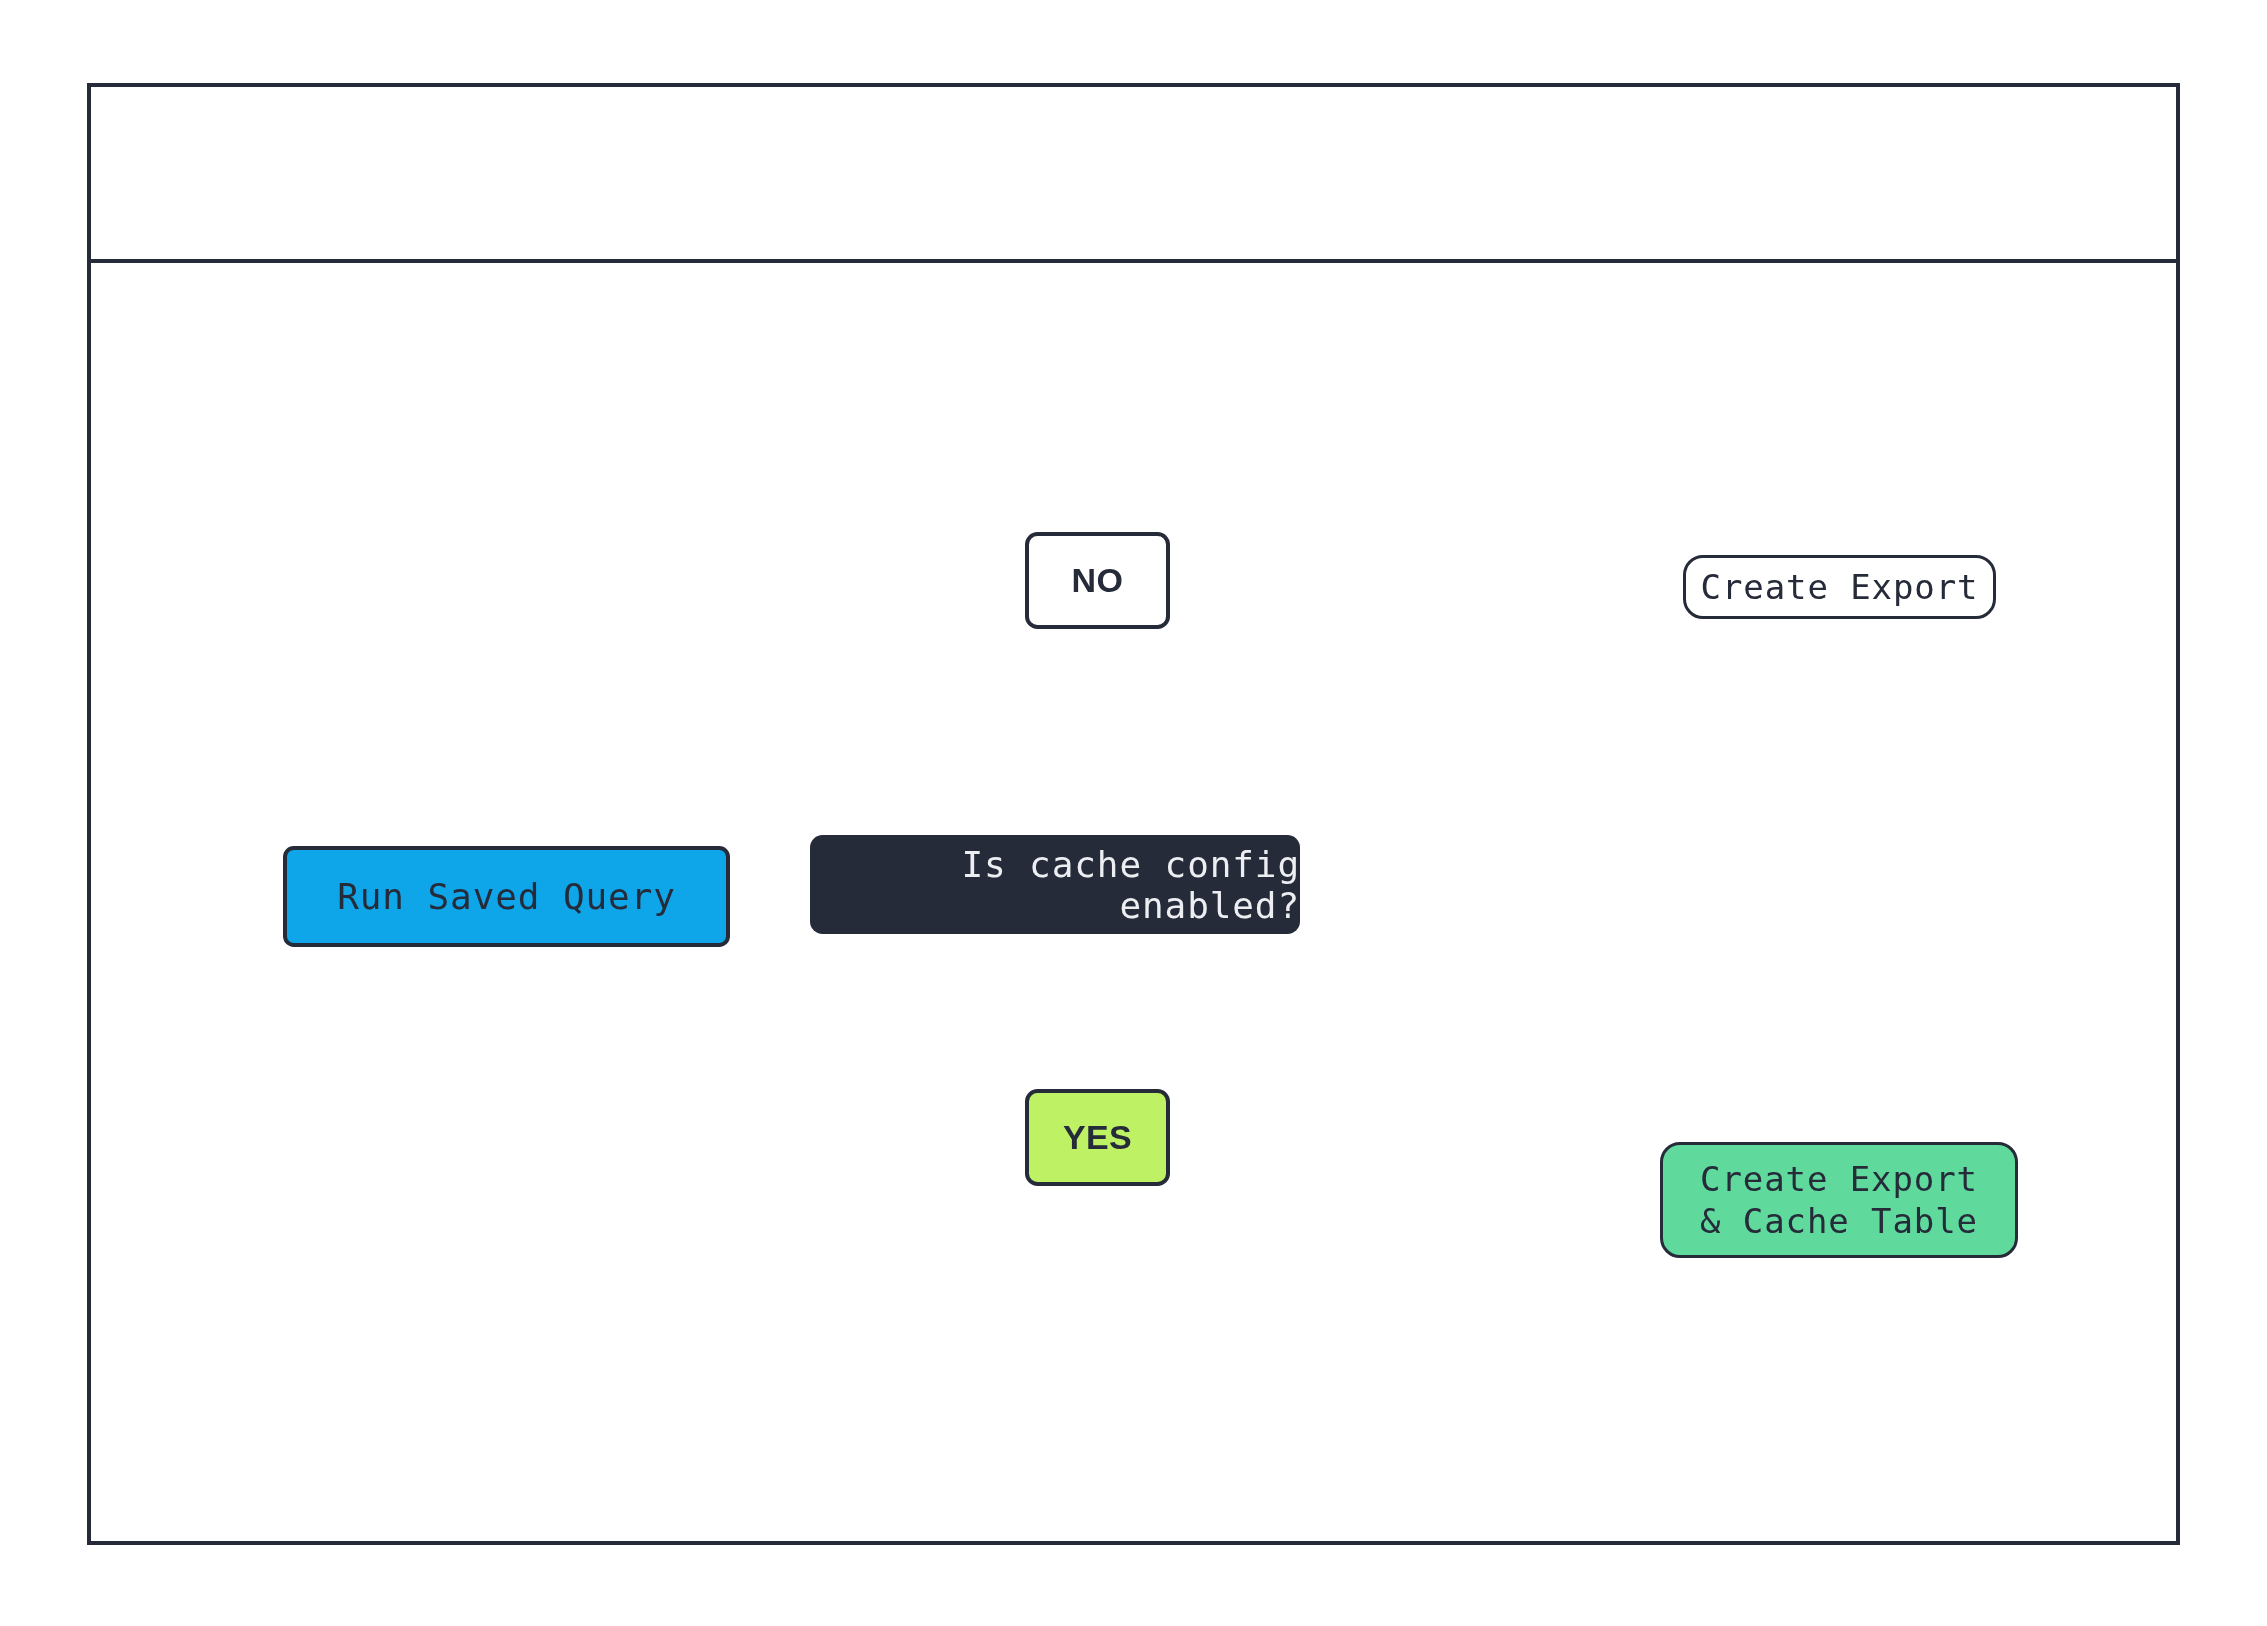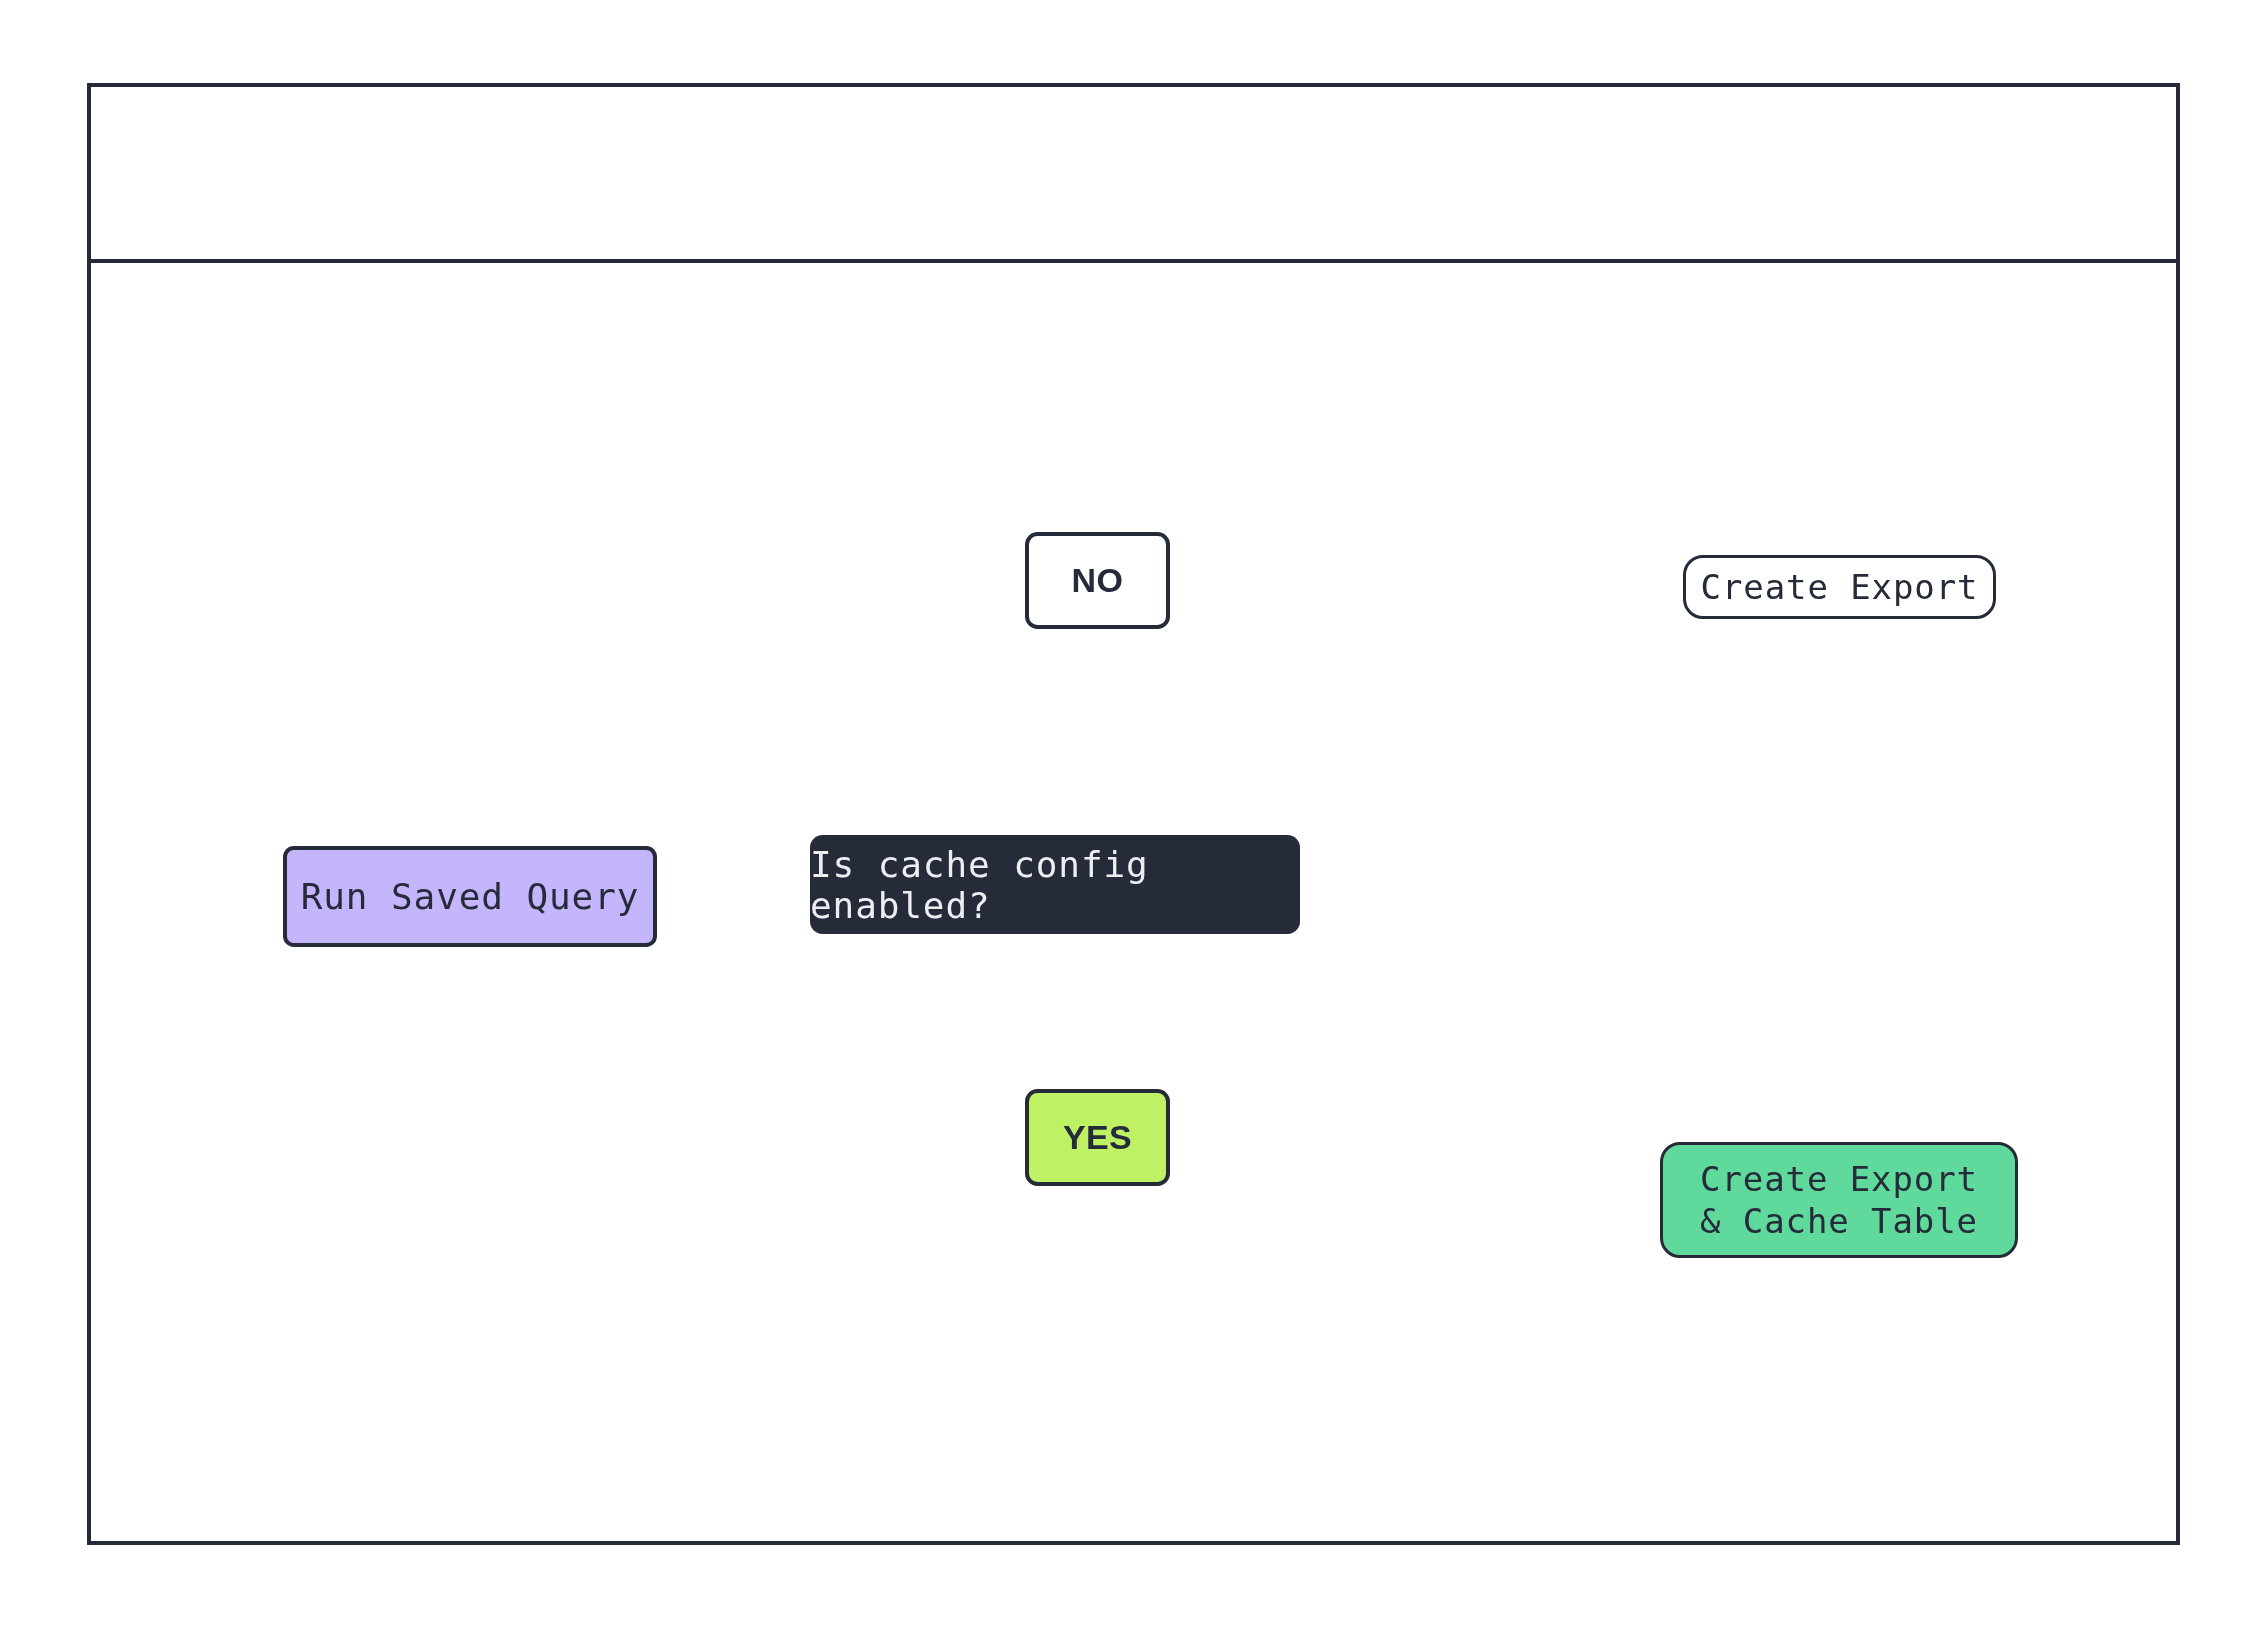--- a/index.html
+++ b/index.html
@@ -64,30 +64,30 @@
     pointer-events: none;
   }
 
   
   .node {
     position: absolute;
     box-sizing: border-box;
     display: flex;
     align-items: center;
     justify-content: center;
-    text-align: left;
+    text-align: right;
     font-family: "DejaVu Sans Mono", "Liberation Mono", monospace;
   }
 
   .node-saved-query {
     left: 283px;
     top: 846px;
-    width: 374px;
+    width: 447px;
     height: 101px;
-    background: #c4b5fd;
+    background: #0ea5e9;
     border: 4.5px solid #262b3a;
     border-radius: 10.7px;
     color: #262b3a;
     font-size: 36px;
     letter-spacing: 0.9px;
   }
 
   .node-decision {
     left: 810px;
     top: 835px;

